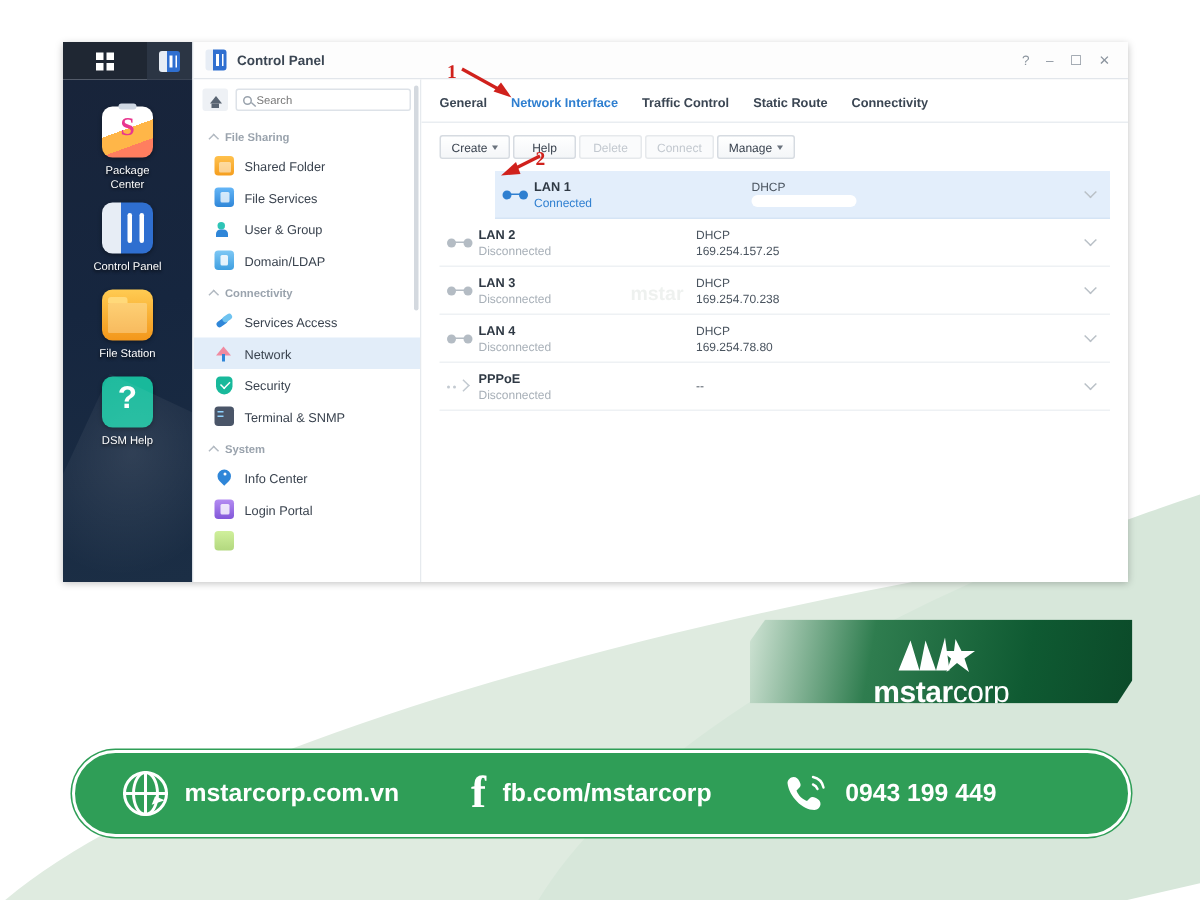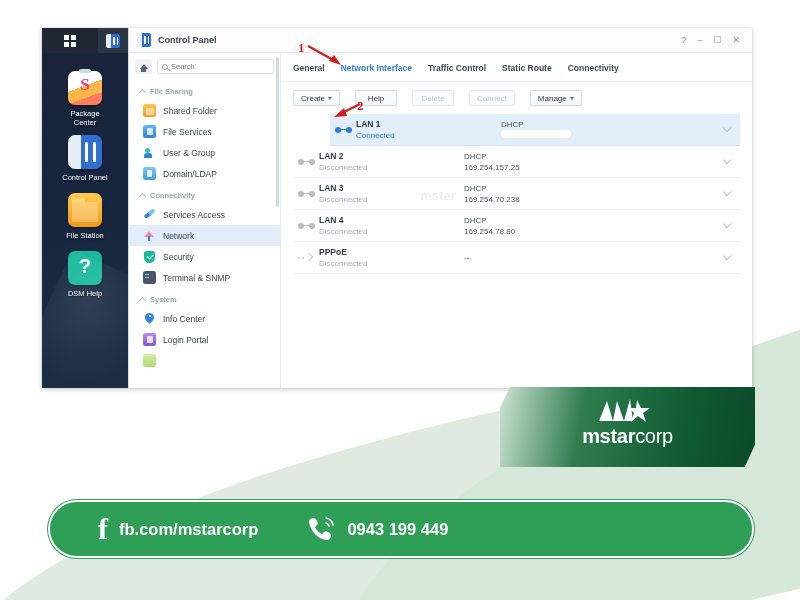--- a/index.html
+++ b/index.html
@@ -176,21 +176,21 @@
   .ico-partial { background: linear-gradient(180deg,#a9e34b,#74b816); }
   .item-partial { opacity: .55; }
   .side-sb { position:absolute; right:1px; top:4px; width:3px; height:150px; background:#d4d9df; border-radius:2px; }
 
   
   .cp-main { flex: 1; position: relative; background: #fff; }
   .tabs { display: flex; align-items: center; gap: 16px; padding: 10px 0 8px 12px;
           border-bottom: 1px solid #e9edf1; }
   .tab { font-size: 8.5px; font-weight: bold; color: #3b4653; cursor: default; white-space: nowrap; }
   .tab.active { color: #2f7fd0; }
-  .toolbar { display: flex; gap: 15px; padding: 8px 17px 8px 12px; }
+  .toolbar { display: flex; gap: 2px; padding: 8px 17px 8px 12px; }
   .btn {
     min-width: 42px; height: 16px; border: 1px solid #d6dbe1; border-radius: 2px;
     background: linear-gradient(180deg,#fff,#f4f6f8); font-size: 8px; color: #39424e;
     display: flex; align-items: center; justify-content: center; gap: 3px; padding: 0 7px;
     cursor: default; white-space: nowrap;
   }
   .btn.disabled { color: #c2c8cf; background: #fafbfc; border-color: #e6e9ec; }
   .caret { width: 0; height: 0; border-left: 2.5px solid transparent; border-right: 2.5px solid transparent; border-top: 3px solid #6a737d; }
 
   
@@ -226,21 +226,21 @@
   .chev-d { width: 6px; height: 6px; border-right: 1.2px solid #b9c0c7; border-bottom: 1.2px solid #b9c0c7;
             transform: rotate(45deg); margin-right: 10px; margin-bottom: 3px; flex: none; }
 
   
   .anno { position: absolute; color: #d0211c; font-weight: bold; pointer-events: none; }
   .anno-num { font-size: 13px; font-family: "Liberation Serif", serif; }
   .anno-svg { position: absolute; pointer-events: none; }
 
   
   .ribbon {
-    position: absolute; left: 500px; top: 387px; width: 255px; height: 80px;
+    position: absolute; left: 500px; top: 413px; width: 255px; height: 56px;
     background: linear-gradient(100deg,#cfe3d4 0%, #2f7d4f 32%, #0f5a32 72%, #0b4a29 100%);
     clip-path: polygon(4% 0, 100% 0, 100% 72%, 96% 100%, 0 100%, 0 26%);
   }
   .ribbon-in { position: absolute; left: 0; right: 0; top: 10px; text-align: center; }
   .logo-mark { display: block; margin: 0 auto 3px; }
   .brand { font-size: 20px; color: #fff; letter-spacing: -.3px; line-height: 20px; }
   .brand b { font-weight: bold; }
   .brand span { font-weight: normal; }
 
   
@@ -547,20 +547,27 @@
         <path d="M40 3 L44 11 L53 11 L46 16 L49 25 L41 19 L34 25 L37 16 L31 11 L39 11 Z" fill="#ffffff"></path>
       </svg>
       <div class="brand">
         <b>mstar</b><span>corp</span>
       </div>
     </div>
   </div>
 
   <div class="footer">
 
+    <div class="f-item" style="margin-left:32px">
+      <div class="globe">
+        <div class="globe-e"></div>
+        <div class="cursor-arrow"></div>
+      </div>
+      <div class="f-text">mstarcorp.com.vn</div>
+    </div>
 
     <div class="f-item" style="margin-left:48px">
       <div class="fb">f</div>
       <div class="f-text">fb.com/mstarcorp</div>
     </div>
 
     <div class="f-item" style="margin-left:48px">
       <svg class="phone-ico" viewBox="0 0 30 30">
         <path d="M7 4c2 0 3 1 4 3s1 3 0 4l-2 2c1 3 4 6 7 7l2-2c1-1 2-1 4 0s3 2 3 4c0 2-2 4-4 4C13 26 4 17 3 8c0-2 2-4 4-4z" fill="#ffffff"></path>
         <path d="M20 4a9 9 0 0 1 7 7" stroke="#ffffff" stroke-width="1.6" fill="none" stroke-linecap="round"></path>

